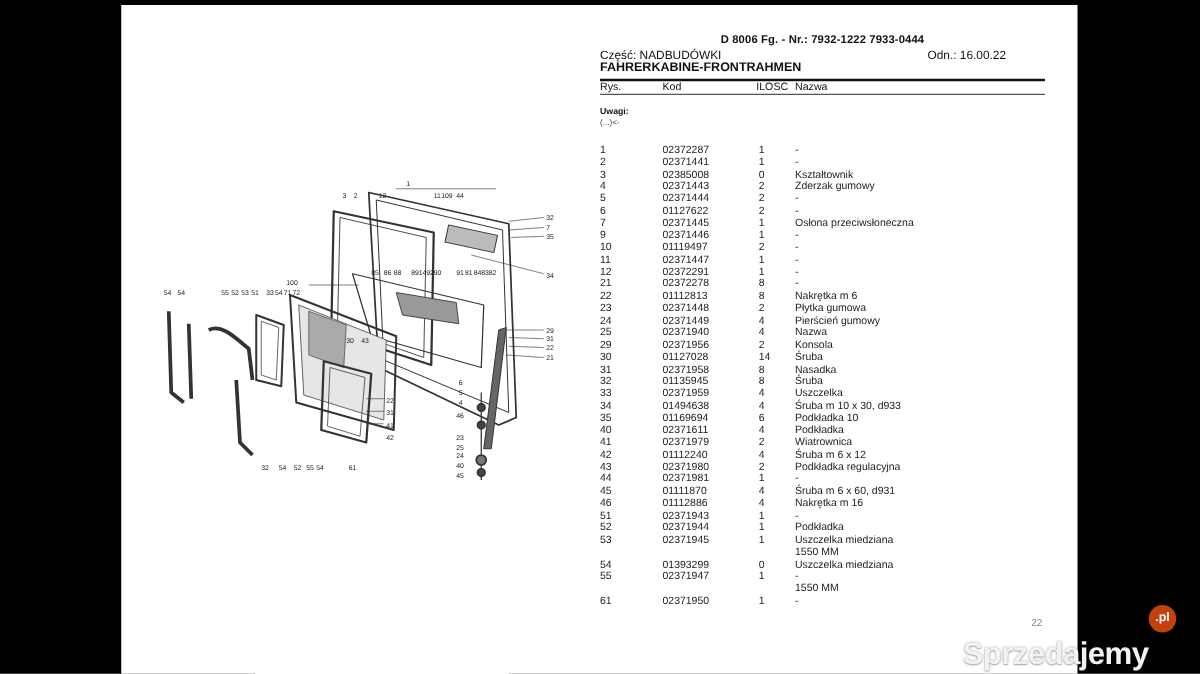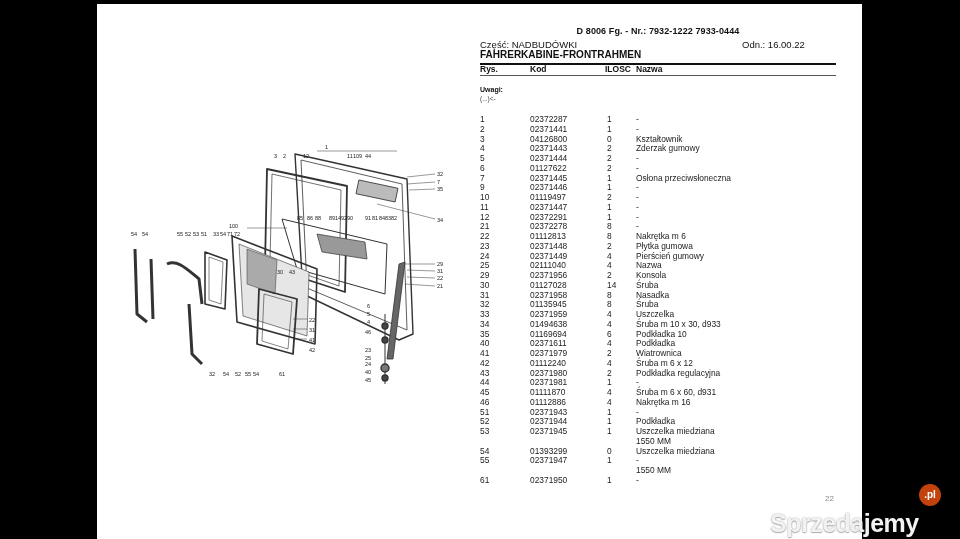--- a/index.html
+++ b/index.html
@@ -12,21 +12,21 @@
   }
   .doc-header { position: absolute; left: 383px; top: 22px; width: 356px; color: #111; }
   .doc-title {
     position: absolute; left: 0; top: 0; width: 356px; text-align: center;
     font-size: 9px; font-weight: bold; letter-spacing: 0.1px;
   }
   .part-label { position: absolute; left: 0; top: 13px; font-size: 9.5px; }
   .odn { position: absolute; left: 262px; top: 13px; font-size: 9.5px; }
   .section-title { position: absolute; left: 0; top: 23px; font-size: 10px; font-weight: bold; }
   .rule-thick { position: absolute; left: 0; top: 37px; width: 356px; height: 2px; background: #111; }
-  .col-headers { position: absolute; left: 0; top: 37px; width: 356px; height: 29px; font-size: 8.5px; font-weight: bold; }
+  .col-headers { position: absolute; left: 0; top: 37px; width: 356px; height: 29px; font-size: 8.5px; font-weight: normal; }
   .col-headers span { position: absolute; top: 1px; }
   .rule-thin { position: absolute; left: 0; top: 49px; width: 356px; height: 1px; background: #555; }
   .notes-label { position: absolute; left: 0; top: 60px; font-size: 7px; font-weight: bold; }
   .notes-value { position: absolute; left: 0; top: 69px; font-size: 6.5px; color: #444; }
 
   .parts-table { position: absolute; left: 383px; top: 111px; width: 356px; font-size: 8.4px; color: #222; }
   .row { position: relative; height: 9.75px; line-height: 9.75px; }
   .row span { position: absolute; top: 0; white-space: nowrap; }
   .c-rys { left: 0; }
   .c-kod { left: 50px; }
@@ -79,21 +79,21 @@
         <span class="c-name">-</span>
       </div>
       <div class="row">
         <span class="c-rys">2</span>
         <span class="c-kod">02371441</span>
         <span class="c-qty">1</span>
         <span class="c-name">-</span>
       </div>
       <div class="row">
         <span class="c-rys">3</span>
-        <span class="c-kod">04126800</span>
+        <span class="c-kod">02385008</span>
         <span class="c-qty">0</span>
         <span class="c-name">Kształtownik</span>
       </div>
       <div class="row">
         <span class="c-rys">4</span>
         <span class="c-kod">02371443</span>
         <span class="c-qty">2</span>
         <span class="c-name">Zderzak gumowy</span>
       </div>
       <div class="row">
@@ -157,21 +157,21 @@
         <span class="c-name">Płytka gumowa</span>
       </div>
       <div class="row">
         <span class="c-rys">24</span>
         <span class="c-kod">02371449</span>
         <span class="c-qty">4</span>
         <span class="c-name">Pierścień gumowy</span>
       </div>
       <div class="row">
         <span class="c-rys">25</span>
-        <span class="c-kod">02111040</span>
+        <span class="c-kod">02371940</span>
         <span class="c-qty">4</span>
         <span class="c-name">Nazwa</span>
       </div>
       <div class="row">
         <span class="c-rys">29</span>
         <span class="c-kod">02371956</span>
         <span class="c-qty">2</span>
         <span class="c-name">Konsola</span>
       </div>
       <div class="row">

